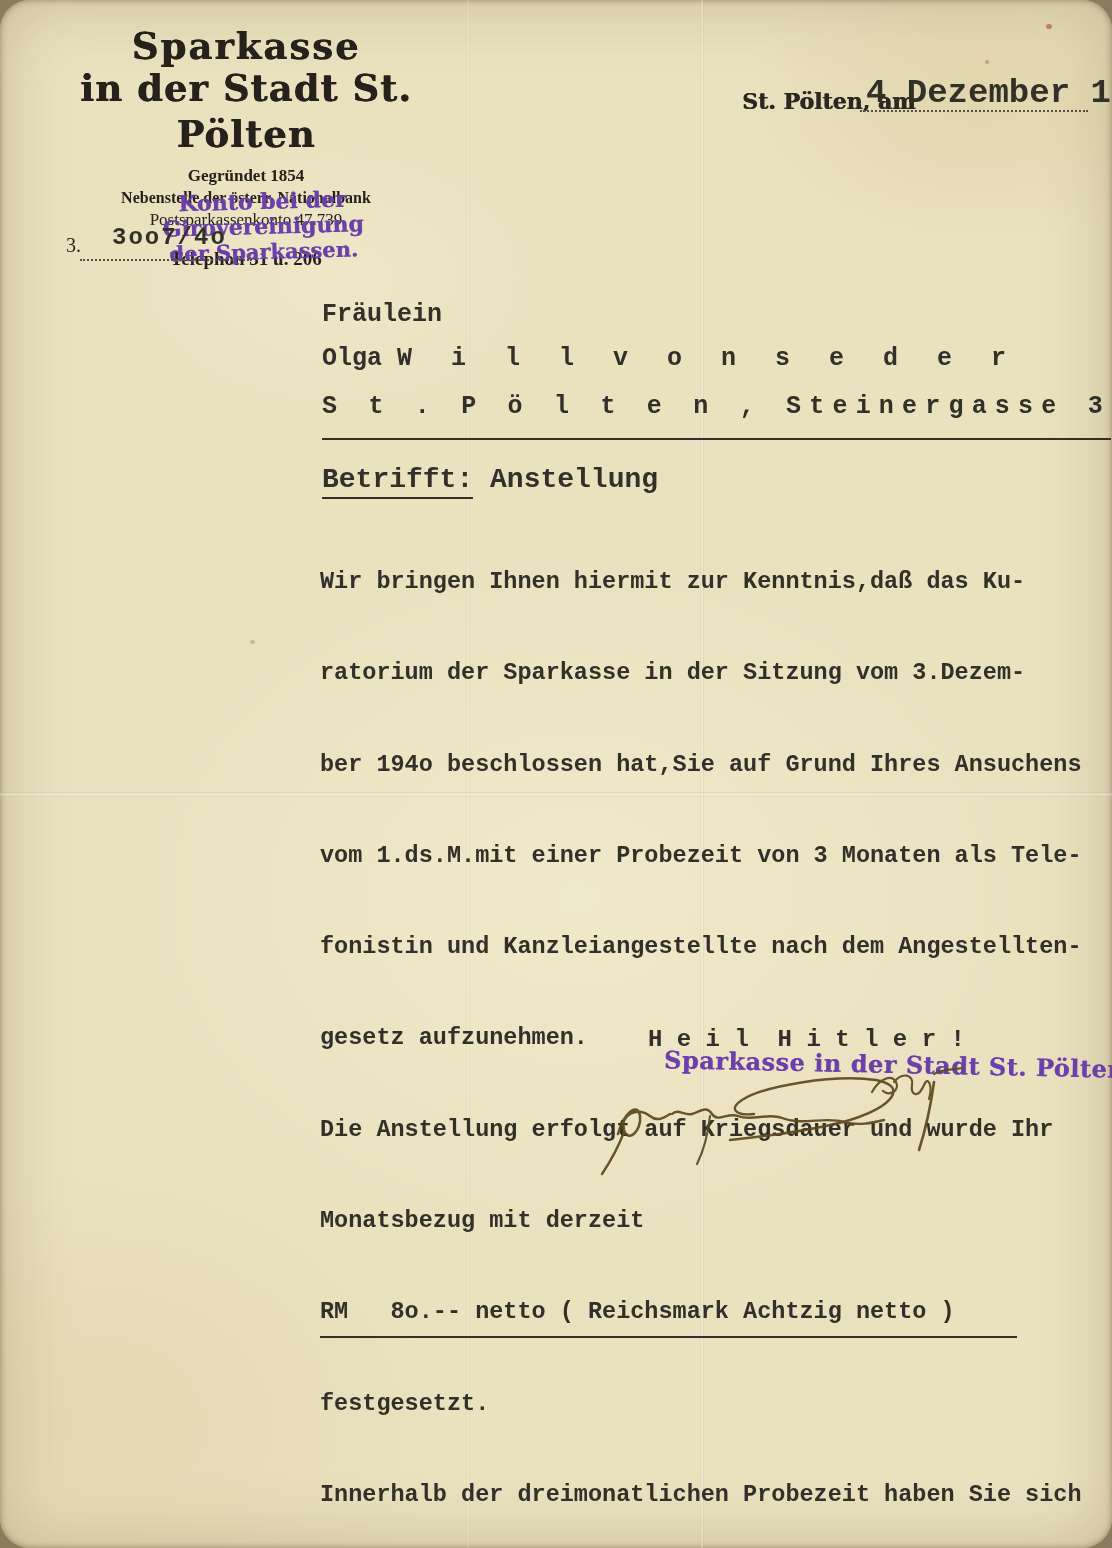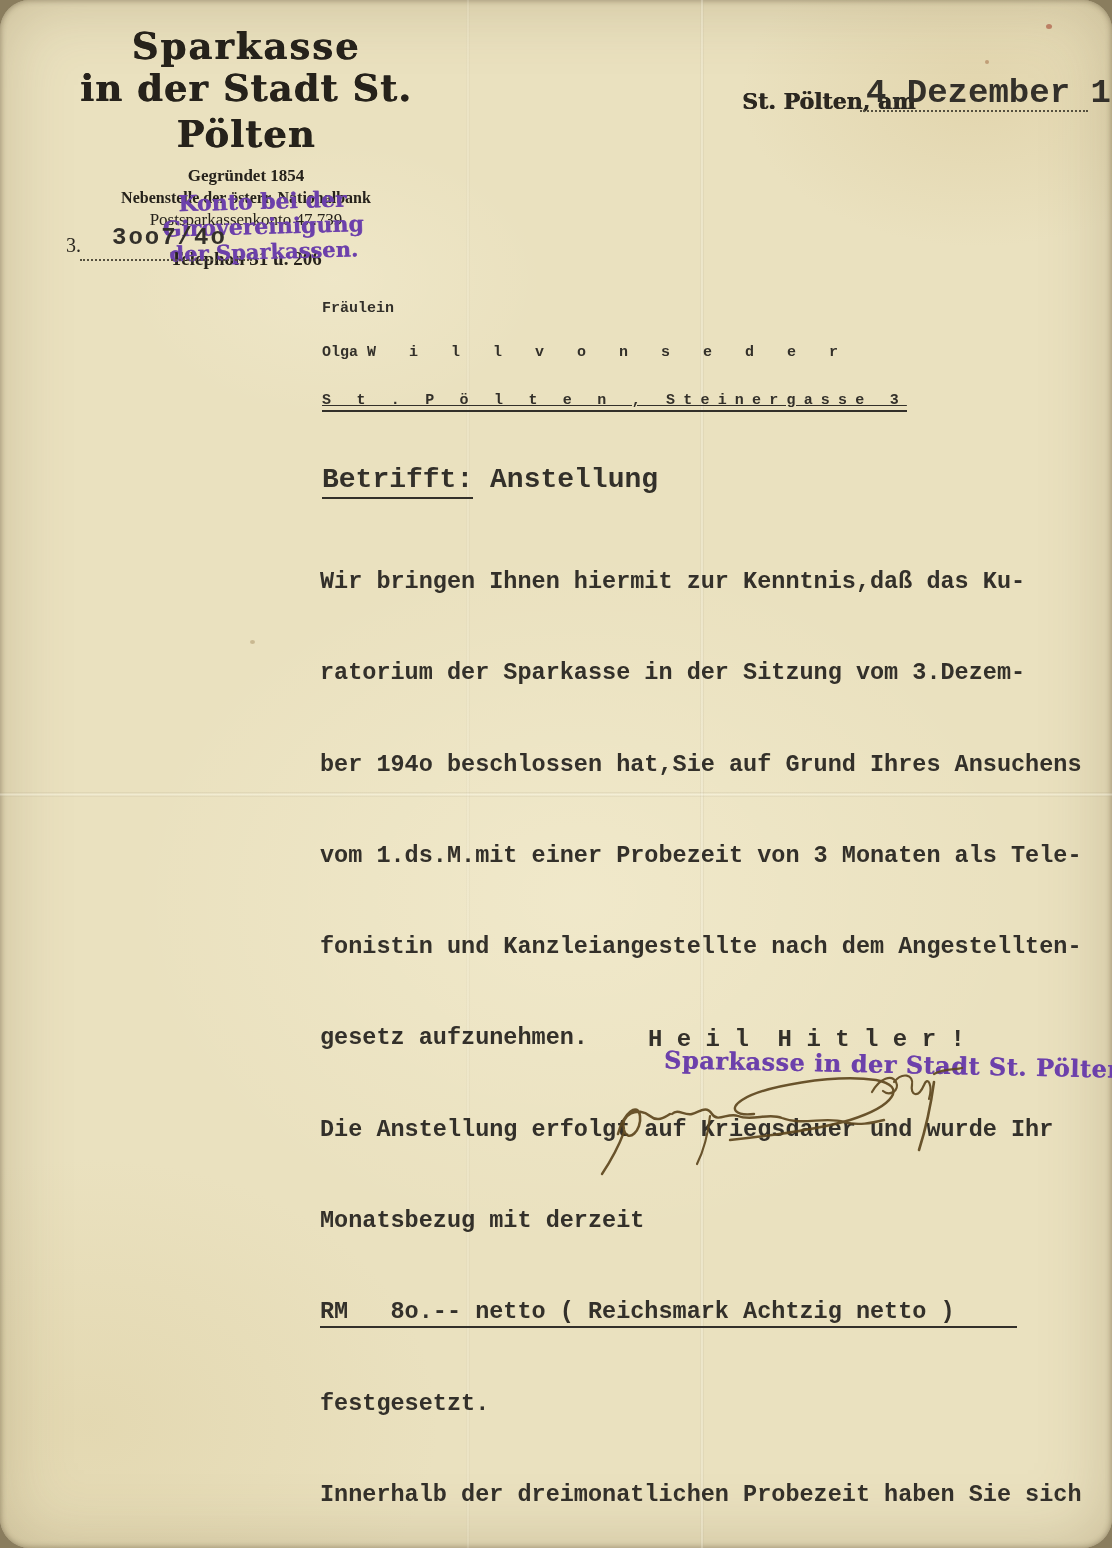--- a/index.html
+++ b/index.html
@@ -52,33 +52,33 @@
   .ref-printed{position:absolute;left:66px;top:234px;font-size:20px;color:#2c2821;}
   .ref-dots{position:absolute;left:80px;top:233px;width:172px;height:26px;
     border-bottom:2px dotted #55503f;}
   .ref-number{position:absolute;left:112px;top:224px;font-size:24px;letter-spacing:2px;}
 
   .date-printed{position:absolute;left:742px;top:88px;font-size:22px;font-weight:bold;color:#2c2821;}
   .date-dots{position:absolute;left:860px;top:84px;width:228px;height:26px;
     border-bottom:2px dotted #55503f;}
   .date-typed{position:absolute;left:866px;top:74px;font-size:34px;}
 
-  .addr{position:absolute;left:322px;font-size:15px;}
+  .addr{position:absolute;left:322px;font-size:25px;}
   .addr-salutation{top:300px;}
   .addr-name{top:344px;}
   .addr-name .sperr{letter-spacing:12px;}
   .addr-street{top:392px;}
-  .addr-street .sperr2{letter-spacing:8.2px;border-bottom:2.5px solid #33302a;padding-bottom:1px;text-decoration:underline;}
+  .addr-street .sperr2{letter-spacing:8.2px;border-bottom:2.5px solid #33302a;padding-bottom:17px;}
 
   .subject{position:absolute;left:322px;top:464px;font-size:28px;}
   .subject .lbl{border-bottom:2.5px solid #33302a;padding-bottom:2px;}
 
   .body-block{position:absolute;left:320px;top:509px;font-size:23.5px;}
   .body-block .ln{line-height:37.3px;height:37.3px;}
-  .u-heavy{border-bottom:2.5px solid #33302a;padding-right:62px;padding-bottom:1px;}
+  .u-heavy{border-bottom:2.5px solid #33302a;padding-right:62px;padding-bottom:11px;}
 
   .closing{position:absolute;left:648px;top:1026px;font-size:24px;}
 
   .sig{position:absolute;left:578px;top:1042px;}
 </style>
 </head>
 <body>
 
 <div class="page">
 

